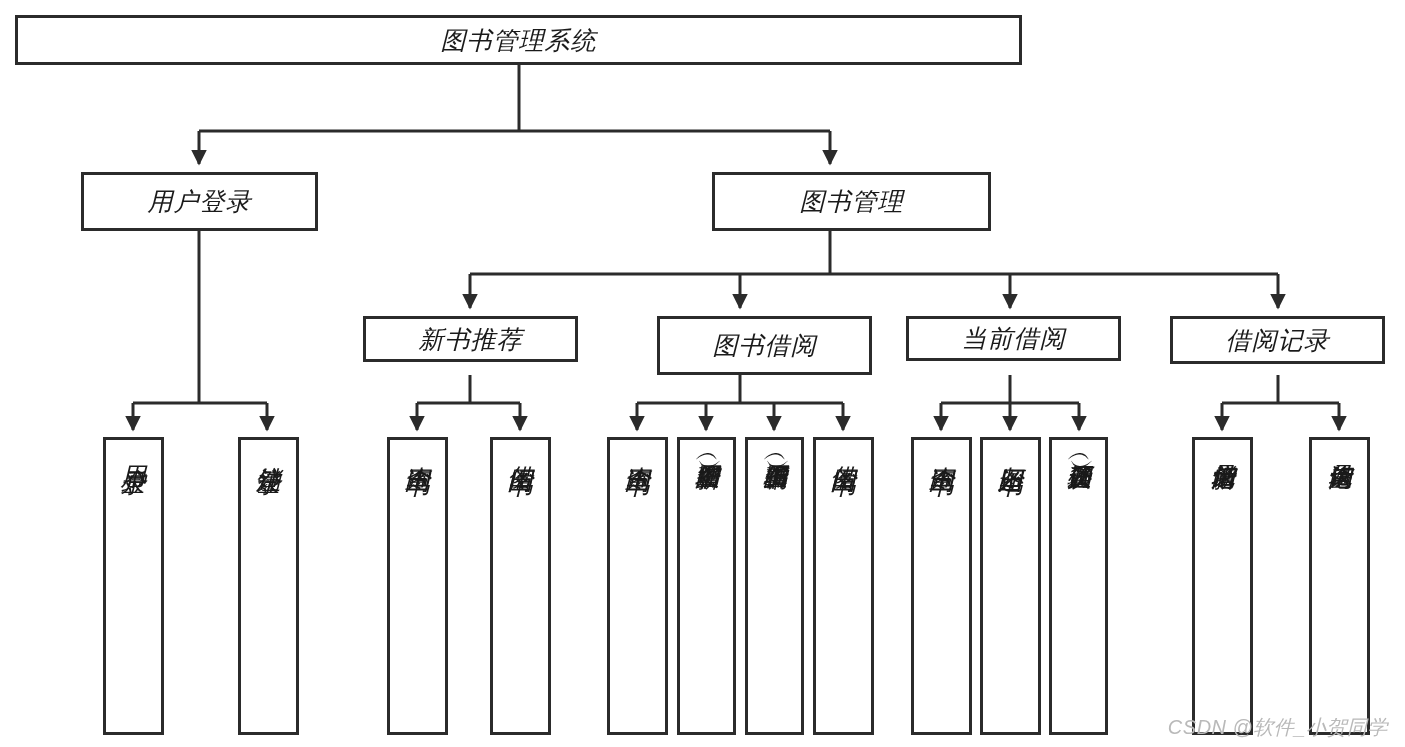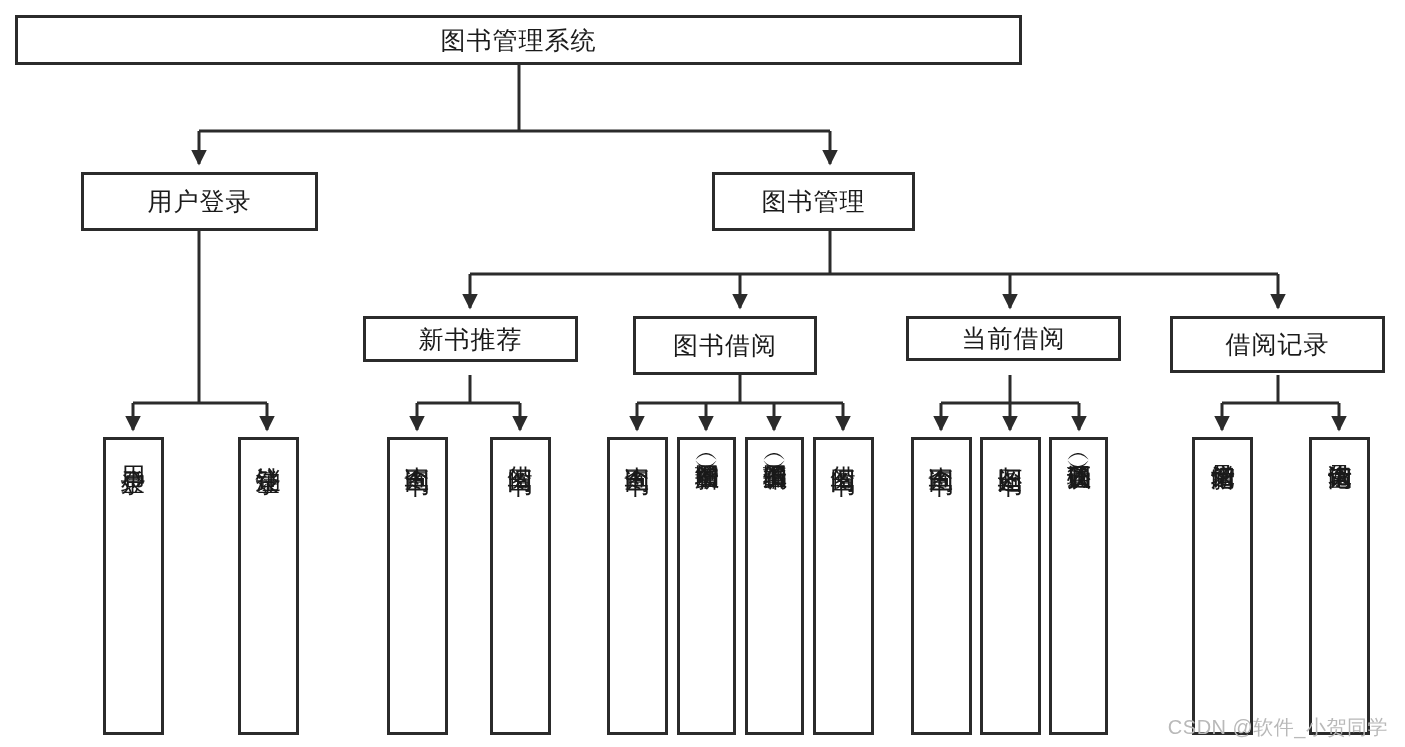--- a/index.html
+++ b/index.html
@@ -12,20 +12,21 @@
     font-family: "Liberation Sans", "DejaVu Sans", sans-serif;
     width: 1405px;
     height: 747px;
     overflow: hidden;
   }
   #canvas {
     position: relative;
     width: 1405px;
     height: 747px;
     background: #ffffff;
+    font-style: italic;
   }
   #wires {
     position: absolute;
     left: 0;
     top: 0;
     width: 1405px;
     height: 747px;
     pointer-events: none;
   }
   .node {
@@ -139,37 +140,37 @@
   </svg>
 
   <div class="node h root" style="left:15px; top:15px; width:1007px; height:50px;">
     <span class="label">图书管理系统</span>
   </div>
 
   <div class="node h" style="left:81px; top:172px; width:237px; height:59px;">
     <span class="label">用户登录</span>
   </div>
 
-  <div class="node h" style="left:712px; top:172px; width:203px; height:59px;">
+  <div class="node h" style="left:712px; top:172px; width:279px; height:59px;">
     <span class="label">图书管理</span>
   </div>
 
   <div class="node h" style="left:363px; top:316px; width:215px; height:46px;">
     <span class="label">新书推荐</span>
   </div>
 
-  <div class="node h" style="left:633px; top:316px; width:184px; height:59px;">
+  <div class="node h" style="left:657px; top:316px; width:215px; height:59px;">
     <span class="label">图书借阅</span>
   </div>
 
   <div class="node h" style="left:906px; top:316px; width:215px; height:45px;">
     <span class="label">当前借阅</span>
   </div>
 
-  <div class="node h" style="left:1170px; top:316px; width:215px; height:57px;">
+  <div class="node h" style="left:1170px; top:316px; width:215px; height:48px;">
     <span class="label">借阅记录</span>
   </div>
 
   <div class="node v" style="left:103px; top:437px; width:61px; height:298px;">
     <span class="label">用户登录</span>
   </div>
 
   <div class="node v" style="left:238px; top:437px; width:61px; height:298px;">
     <span class="label">注销登录</span>
   </div>

